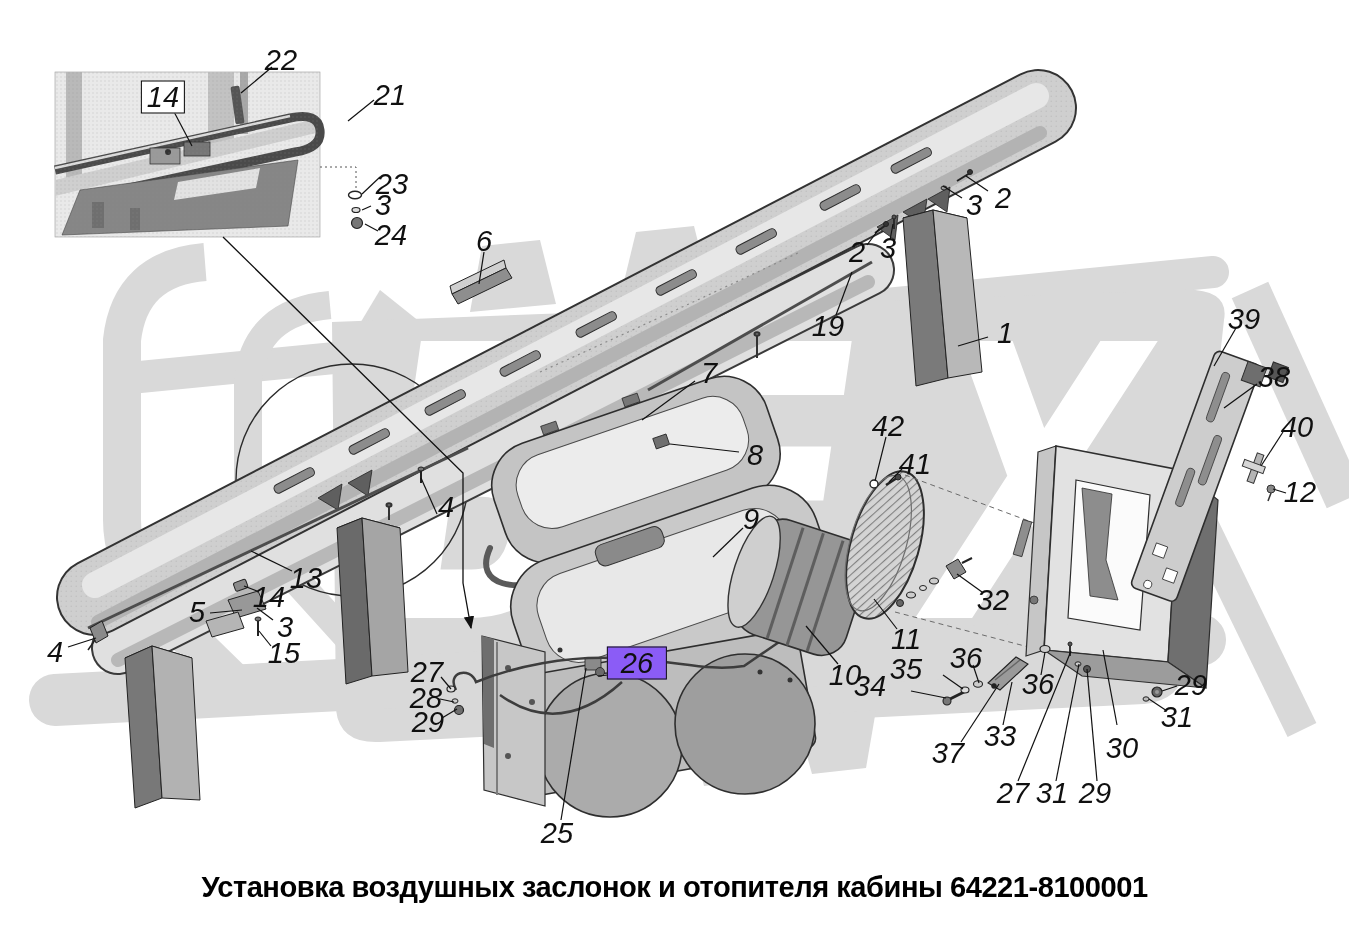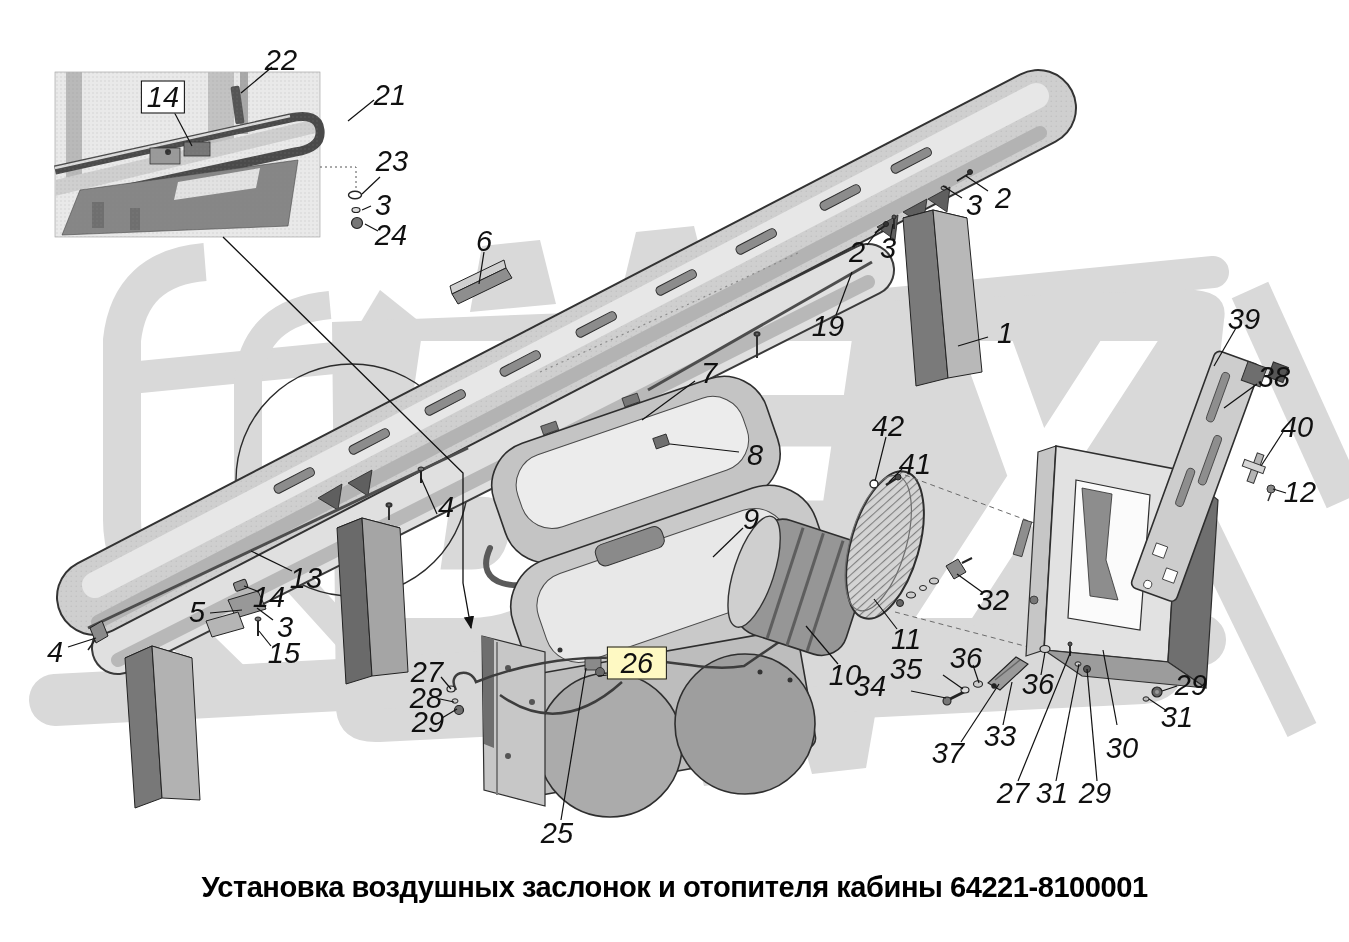--- a/index.html
+++ b/index.html
@@ -4,21 +4,21 @@
 <style>
   html,body{margin:0;padding:0;background:#888;}
   .stage{position:relative;width:1349px;height:942px;background:#fff;overflow:hidden;
          font-family:"Liberation Sans",sans-serif;}
   .stage svg{position:absolute;left:0;top:0;}
   #callouts .callout{
     position:absolute;transform:translate(-50%,-50%);
     font:italic 29px/1 "Liberation Sans",sans-serif;color:#101010;
     white-space:nowrap;z-index:30;}
   #callouts .callout.boxed{background:#fff;border:1px solid #000;padding:1px 5px;font-style:italic;}
-  #callouts .callout.framed{background:#fef9c3;border:1.5px solid #101010;padding:1px 13px;}
+  #callouts .callout.framed{background:#8b5cf6;border:1.5px solid #101010;padding:1px 13px;}
   .title{
     position:absolute;left:0;top:869px;width:1349px;text-align:center;
     font:700 30px/1.2 "Liberation Sans",sans-serif;color:#000;
     letter-spacing:-0.5px;transform:scaleX(0.97);z-index:40;}
 </style>
 </head>
 <body>
 
 <div class="stage">
 
@@ -363,21 +363,21 @@
 
   <path d="M320,167 L356,167 L356,189" stroke="#555" stroke-width="1" stroke-dasharray="2 3" fill="none"></path>
 
   <path d="M223,237 L463,473 L463,583 L471,628" stroke="#111" stroke-width="1.3" fill="none" marker-end="url(#arr)"></path>
 </svg>
 
 <div id="callouts">
       <span class="callout" style="left: 281px; top: 60px;">22</span>
       <span class="callout boxed" style="left: 163px; top: 97px;">14</span>
       <span class="callout" style="left: 390px; top: 95px;">21</span>
-      <span class="callout" style="left: 392px; top: 161px;">23</span>
+      <span class="callout" style="left: 392px; top: 184px;">23</span>
       <span class="callout" style="left: 383px; top: 205px;">3</span>
       <span class="callout" style="left: 391px; top: 235px;">24</span>
       <span class="callout" style="left: 484px; top: 241px;">6</span>
       <span class="callout" style="left: 974px; top: 205px;">3</span>
       <span class="callout" style="left: 1003px; top: 198px;">2</span>
       <span class="callout" style="left: 857px; top: 252px;">2</span>
       <span class="callout" style="left: 888px; top: 248px;">3</span>
       <span class="callout" style="left: 828px; top: 326px;">19</span>
       <span class="callout" style="left: 1005px; top: 333px;">1</span>
       <span class="callout" style="left: 1244px; top: 319px;">39</span>

